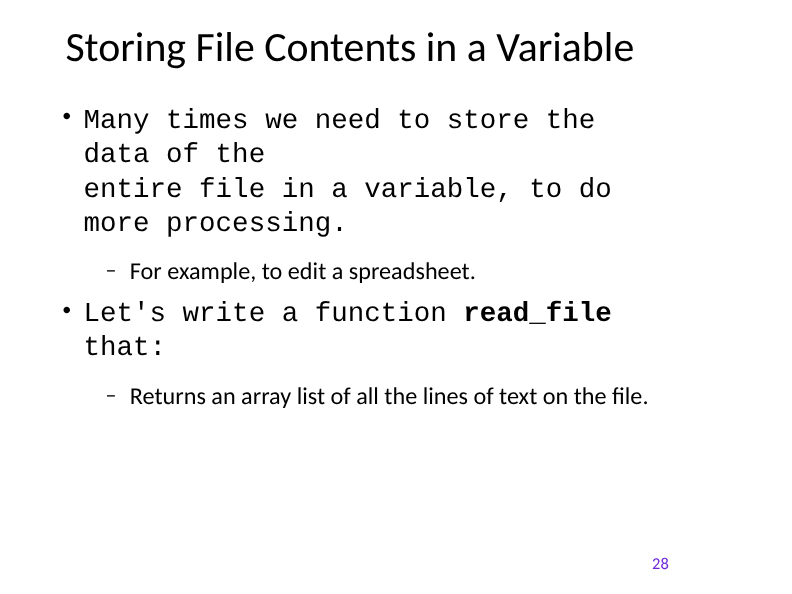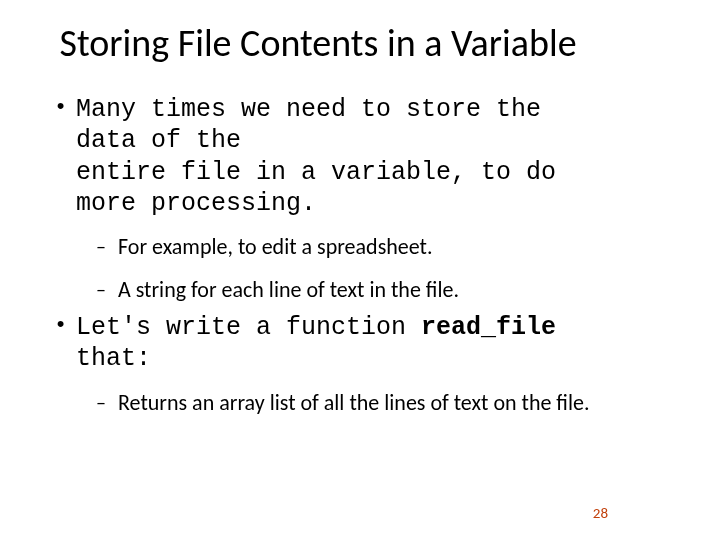--- a/index.html
+++ b/index.html
@@ -7,38 +7,37 @@
   .slide { width: 636px; height: 540px; position: relative; padding: 20px 40px 0 40px; }
   .title { font-size: 38px; font-weight: 400; text-align: center; margin-bottom: 28px; letter-spacing: 0; }
   .content { padding-left: 8px; }
   ul { list-style: none; }
   .lvl1 { font-size: 25px; line-height: 1.25; margin-bottom: 4px; padding-left: 28px; position: relative; font-family: Liberation Mono, monospace; }
   .lvl1::before { content: "•"; position: absolute; left: 6px; top: 0; font-size: 22px; }
   .lvl2 { font-size: 22px; line-height: 1.3; margin-top: 14px; margin-bottom: 8px; padding-left: 70px; position: relative; }
   .lvl2::before { content: "–"; position: absolute; left: 48px; top: 0; font-size: 20px; }
   .underline { text-decoration: underline; }
   .bold { font-weight: 700; }
-  .pagenum { position: absolute; bottom: 18px; right: 28px; font-size: 15px; color: #c2410c; }
+  .pagenum { position: absolute; bottom: 18px; right: 28px; font-size: 15px; color: #6d28d9; }
 </style>
 </head>
 <body>
 
 <div class="slide">
   <h1 class="title">Storing File Contents in a Variable</h1>
 
   <div class="content">
     <ul>
 
       <li class="lvl1">
         <span>Many times we need to store the data of the</span><br>
         <span>entire file in a variable, to do more processing.</span>
       </li>
       <li class="lvl2">For example, to edit a spreadsheet.</li>
 
-      <li class="lvl2">A string for each line of text in the file.</li>
 
       <li class="lvl1">
         <span>Let's write a function </span><span class="bold">read_file</span><span> that:</span>
       </li>
       <li class="lvl2">Returns an array list of all the lines of text on the file.</li>
 
     </ul>
   </div>
 
   <div class="pagenum">28</div>

